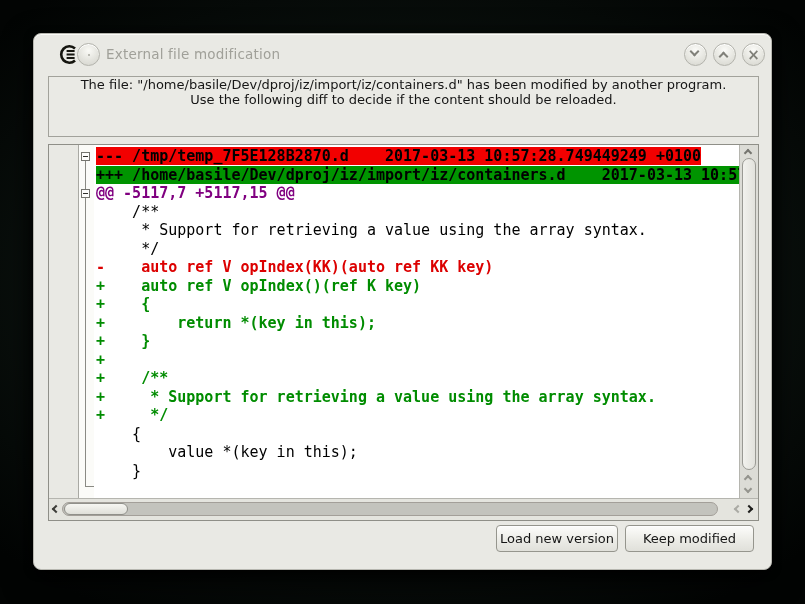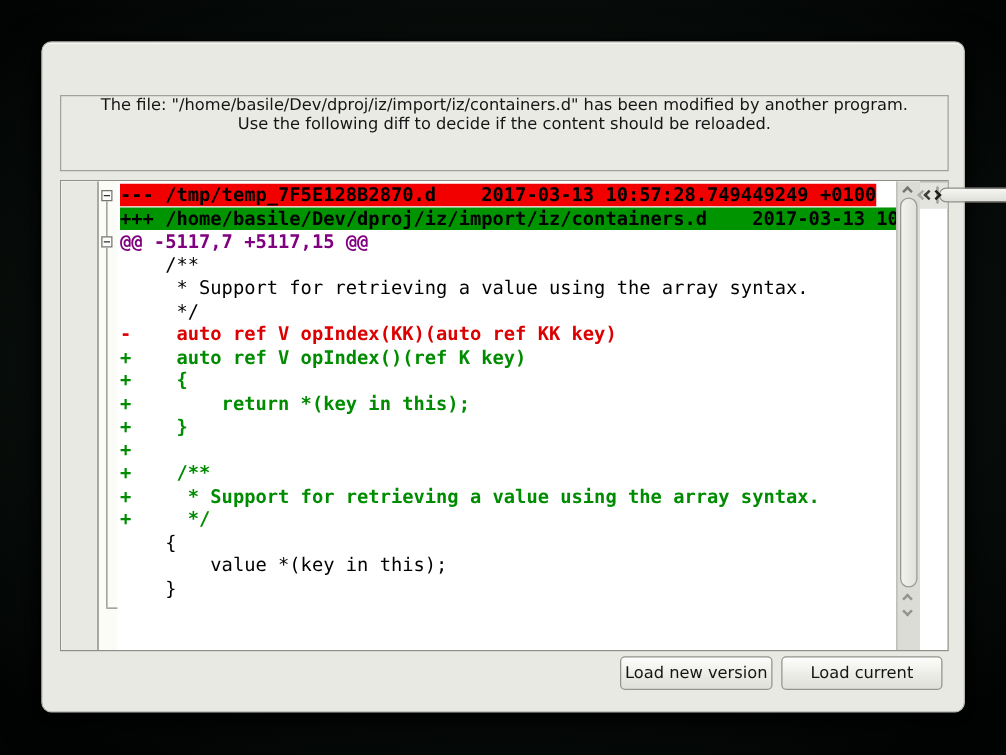--- a/index.html
+++ b/index.html
@@ -50,21 +50,21 @@
     position:absolute; left:14px; top:42px; width:711px; height:61px;
     background:#eaeae5; border:1px solid #a2a29b;
     text-align:center; 
     font-size:13px; color:#161616; line-height:15px;
   }
 
   
   .editor {
     position:absolute; left:14px; top:110px; width:711px; height:377px;
     border:1px solid #8f8f88; background:#fff;
-    display:flex; flex-direction:row;
+    display:flex; flex-direction:column;
   }
   .editor-main { position:relative; flex:1 1 auto; display:flex; overflow:hidden; background:#fff; }
   .gutter {
     flex:0 0 45px; width:45px;
     background: linear-gradient(to right, #e9e9e4 0, #e9e9e4 29px, #a9a9a3 29px, #a9a9a3 30px, #fbfbf8 30px, #fbfbf8 45px);
   }
   .fold-box {
     position:absolute; left:32px; width:9px; height:9px;
     background:#fdfdfc; border:1px solid #74746e; z-index:3;
   }
@@ -129,20 +129,37 @@
   .dlg-btn.b1 { width:123px; }
   .dlg-btn.b2 { width:122px; }
   .dlg-btn.b3 { width:129px; }
 </style>
 </head>
 <body>
 
 <div class="stage">
   <div class="window">
 
+    <div class="titlebar">
+      <svg class="app-logo" viewBox="0 0 21 21">
+        <path d="M 17 4.5 A 8.2 8.2 0 1 0 17 16.5" fill="none" stroke="#15150f" stroke-width="2.6"></path>
+        <path d="M 8.6 7 H 16.6 M 8.6 10.5 H 16.6 M 8.6 14 H 16.6" fill="none" stroke="#15150f" stroke-width="2.1"></path>
+      </svg>
+      <div class="menu-circle"></div>
+      <div class="window-title">External file modification</div>
+      <div class="win-btn minimize">
+        <div class="chev down"></div>
+      </div>
+      <div class="win-btn maximize">
+        <div class="chev up"></div>
+      </div>
+      <div class="win-btn close">
+        <div class="close-glyph">×</div>
+      </div>
+    </div>
 
     <div class="msg-panel">
       <div>The file: "/home/basile/Dev/dproj/iz/import/iz/containers.d" has been modified by another program.</div>
       <div>Use the following diff to decide if the content should be reloaded.</div>
     </div>
 
     <div class="editor">
       <div class="editor-main">
         <div class="gutter"></div>
         <div class="fold-box b1"></div>
@@ -182,17 +199,17 @@
         <div class="htrack">
           <div class="hthumb"></div>
         </div>
         <div class="schev left hs-left2"></div>
         <div class="schev right hs-right"></div>
       </div>
     </div>
 
     <div class="btn-row">
       <button class="dlg-btn b2">Load new version</button>
-      <button class="dlg-btn b3">Load current</button>
+      <button class="dlg-btn b3">Keep modified</button>
     </div>
 
   </div>
 </div>
 
 </body></html>

